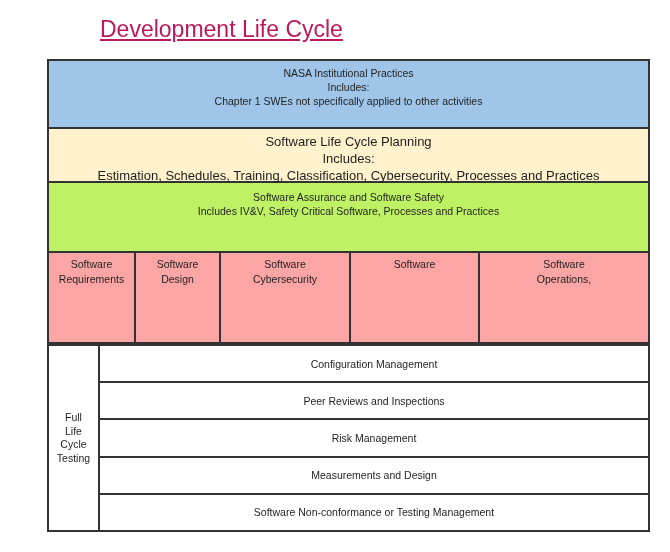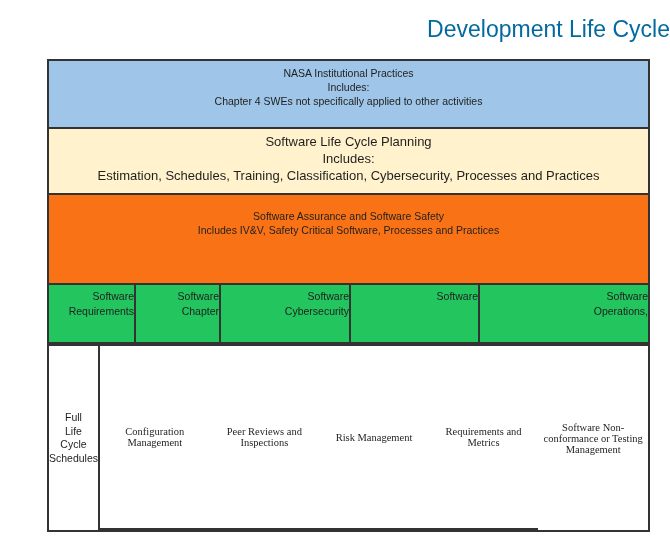--- a/index.html
+++ b/index.html
@@ -19,23 +19,24 @@
     position: relative;
     font-family: "Liberation Sans", sans-serif;
     color: var(--text);
     overflow: hidden;
   }
   .title {
     position: absolute;
     left: 100px;
     top: 16px;
     width: 570px;
-    text-align: right;
+    text-align: left;
     font-size: 23px;
-    color: #0369a1;
+    color: #be185d;
+    text-decoration: underline;
     white-space: nowrap;
   }
   
   .upper {
     position: absolute;
     left: 47px;
     top: 59px;
     width: 603px;
     height: 285px;
     box-sizing: border-box;
@@ -50,47 +51,47 @@
   }
   .sec-nasa {
     height: 68px;
     background: var(--blue-fill);
     border-bottom: 2px solid var(--border);
     font-size: 10.5px;
     line-height: 14px;
     padding-top: 5px;
   }
   .sec-plan {
-    height: 66px;
+    height: 54px;
     background: var(--yellow-fill);
     border-bottom: 2px solid var(--border);
     font-size: 13px;
     line-height: 17px;
     padding-top: 4px;
   }
   .sec-sa {
-    height: 90px;
-    background: #f97316;
+    height: 70px;
+    background: #bef264;
     border-bottom: 2px solid var(--border);
     font-size: 10.5px;
     line-height: 14px;
-    padding-top: 14px;
+    padding-top: 7px;
   }
   .phases {
     flex: 1;
     display: flex;
   }
   .phase {
     box-sizing: border-box;
     border-right: 2px solid var(--border);
-    text-align: right;
+    text-align: center;
     font-size: 10.5px;
     line-height: 14.5px;
     padding-top: 4px;
-    background: #22c55e;
+    background: #fca5a5;
   }
   .phase-1 { width: 87px; }
   .phase-2 { width: 85px; }
   .phase-3 { width: 130px; }
   .phase-4 { width: 129px; }
   .phase-5 { flex: 1; border-right: none; }
   
   .bottom {
     position: absolute;
     left: 47px;
@@ -109,22 +110,21 @@
     display: flex;
     flex-direction: column;
     justify-content: center;
     text-align: center;
     font-size: 10.5px;
     line-height: 13.5px;
   }
   .activities {
     flex: 1;
     display: flex;
-    flex-direction: row;
-    font-family: Liberation Serif, serif;
+    flex-direction: column;
   }
   .activity {
     flex: 1;
     box-sizing: border-box;
     border-bottom: 2px solid var(--border);
     display: flex;
     align-items: center;
     justify-content: center;
     text-align: center;
     font-size: 10.5px;
@@ -134,42 +134,42 @@
 </head>
 <body>
 
 <div class="title">Development Life Cycle</div>
 
 <div class="upper">
 
   <div class="sec sec-nasa">
     <div>NASA Institutional Practices</div>
     <div>Includes:</div>
-    <div>Chapter 4 SWEs not specifically applied to other activities</div>
+    <div>Chapter 1 SWEs not specifically applied to other activities</div>
   </div>
 
   <div class="sec sec-plan">
     <div>Software Life Cycle Planning</div>
     <div>Includes:</div>
     <div>Estimation, Schedules, Training, Classification, Cybersecurity, Processes and Practices</div>
   </div>
 
   <div class="sec sec-sa">
     <div>Software Assurance and Software Safety</div>
     <div>Includes IV&amp;V, Safety Critical Software, Processes and Practices</div>
   </div>
 
   <div class="phases">
     <div class="phase phase-1">
       <div>Software</div>
       <div>Requirements</div>
     </div>
     <div class="phase phase-2">
       <div>Software</div>
-      <div>Chapter</div>
+      <div>Design</div>
     </div>
     <div class="phase phase-3">
       <div>Software</div>
       <div>Cybersecurity</div>
     </div>
     <div class="phase phase-4">
       <div>Software</div>
     </div>
     <div class="phase phase-5">
       <div>Software</div>
@@ -178,24 +178,24 @@
   </div>
 
 </div>
 
 <div class="bottom">
 
   <div class="full-cell">
     <div>Full</div>
     <div>Life</div>
     <div>Cycle</div>
-    <div>Schedules</div>
+    <div>Testing</div>
   </div>
 
   <div class="activities">
     <div class="activity">Configuration Management</div>
     <div class="activity">Peer Reviews and Inspections</div>
     <div class="activity">Risk Management</div>
-    <div class="activity">Requirements and Metrics</div>
+    <div class="activity">Measurements and Design</div>
     <div class="activity">Software Non-conformance or Testing Management</div>
   </div>
 
 </div>
 
 </body></html>

